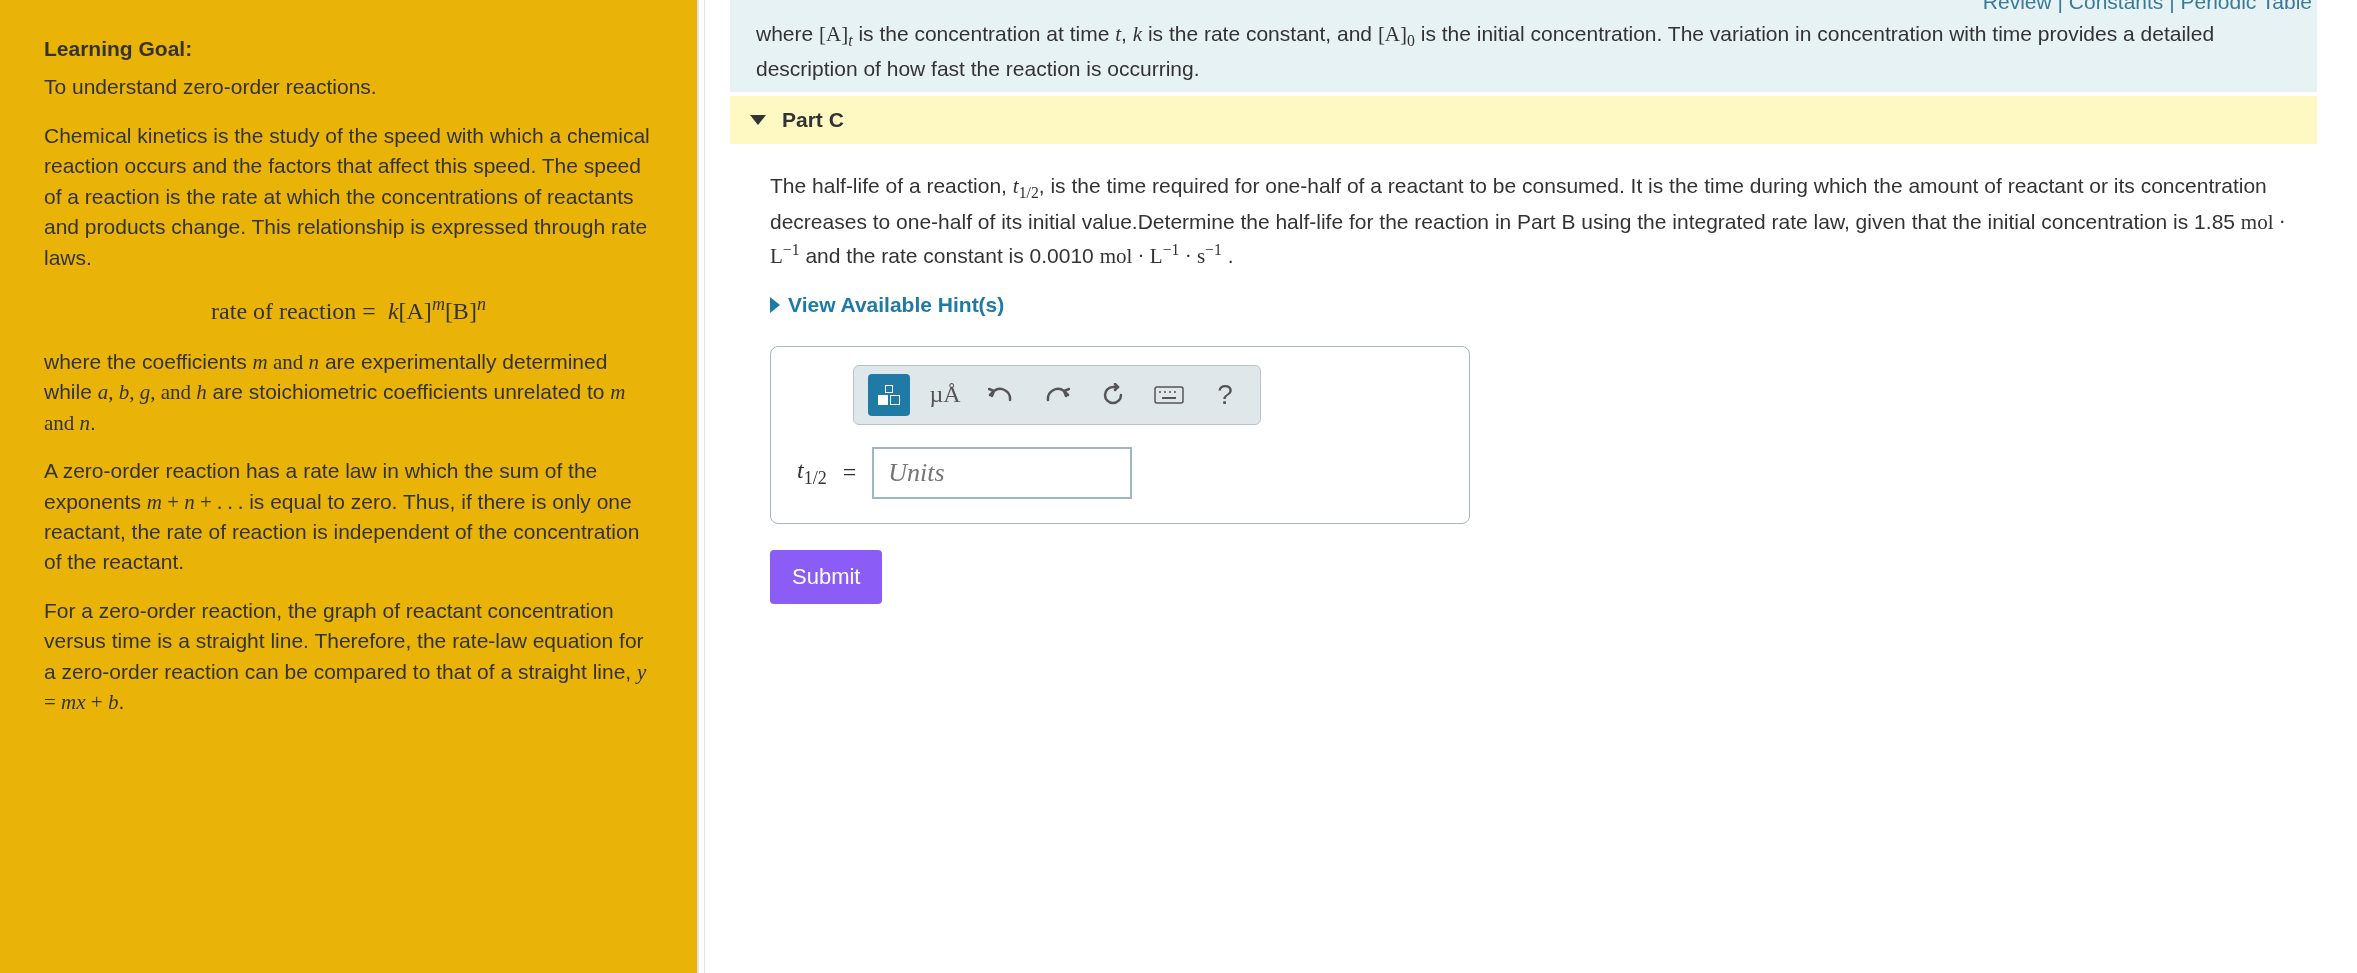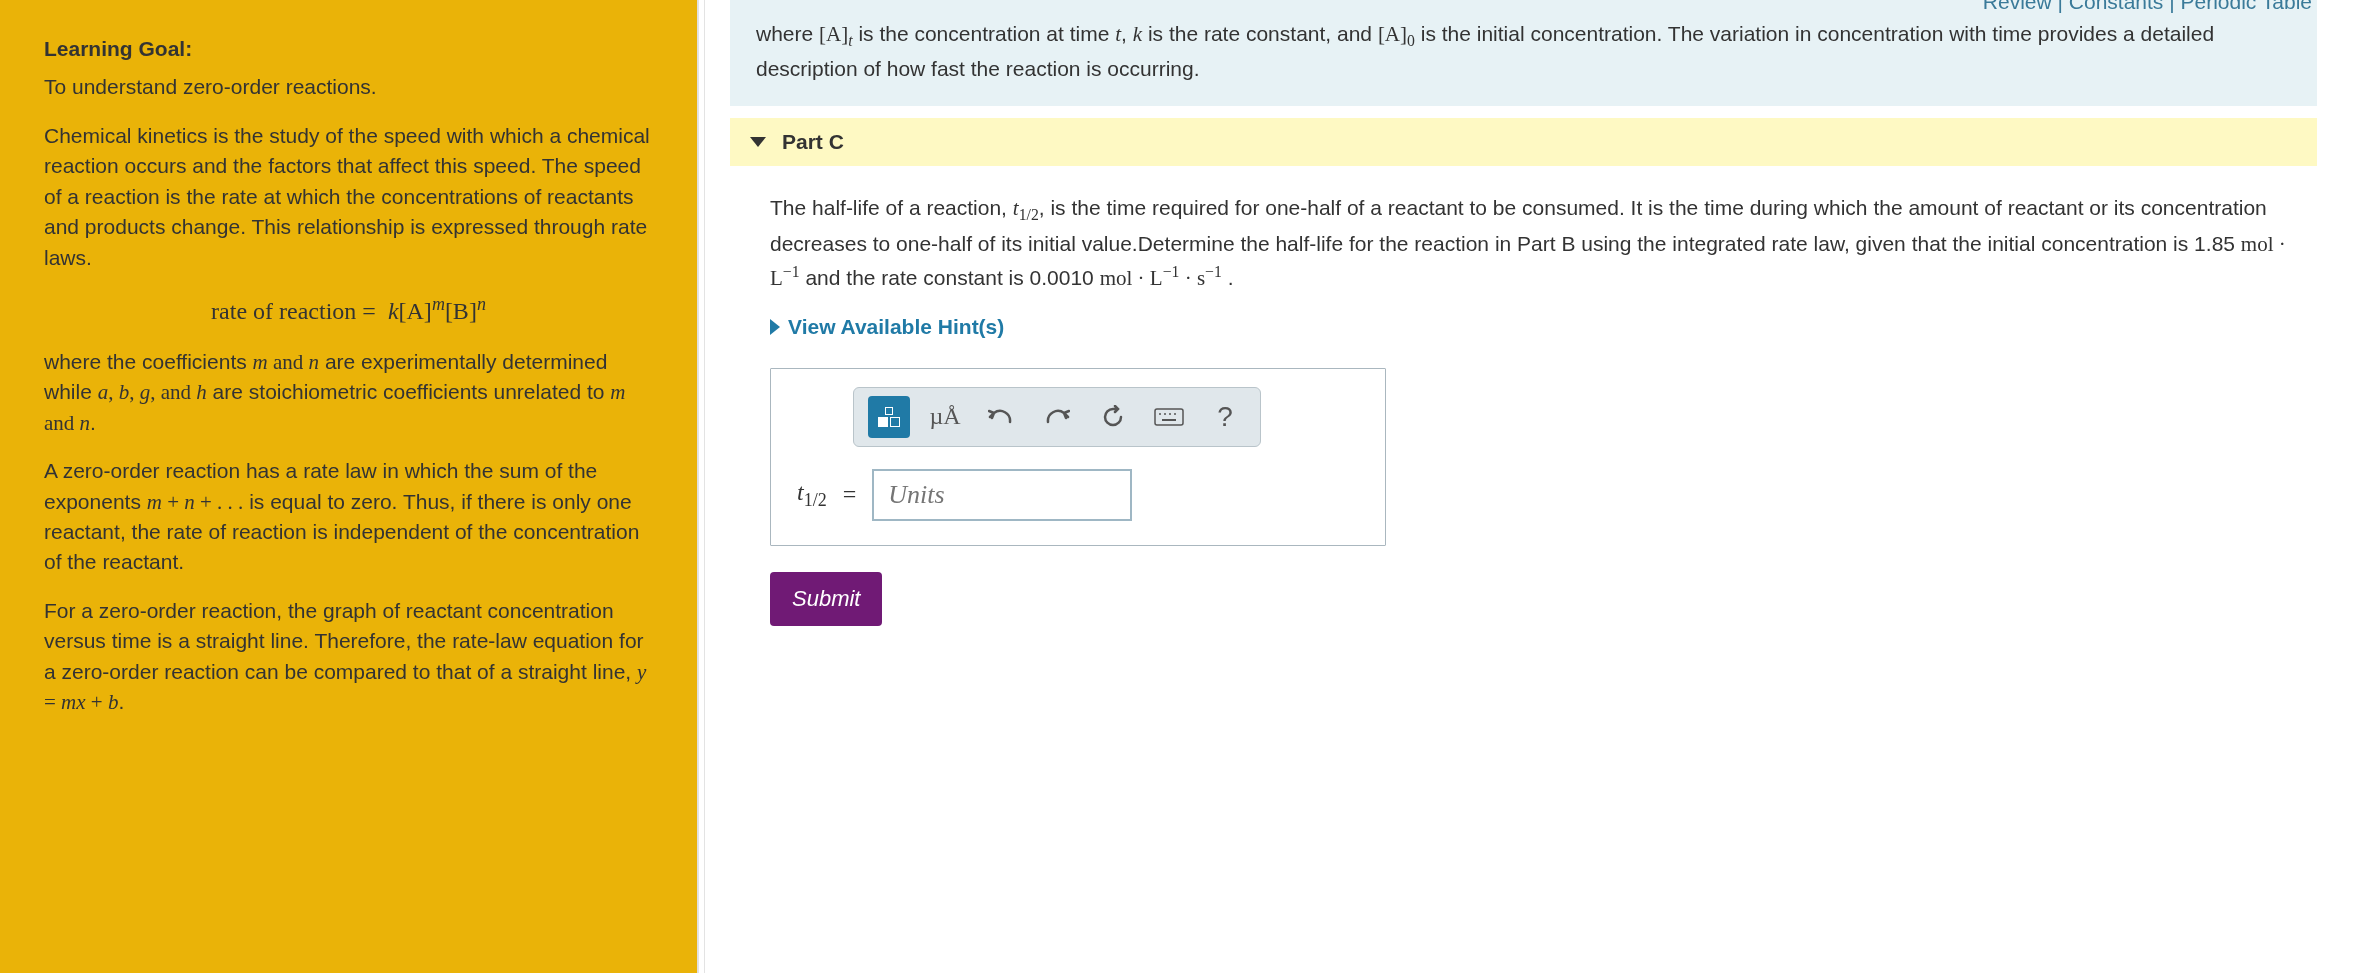--- a/index.html
+++ b/index.html
@@ -54,22 +54,22 @@
   }
   .top-links {
     position: absolute;
     top: -10px;
     right: 45px;
     color: #3a7a99;
     font-size: 21px;
   }
   .intro-box {
     background: #e7f2f5;
-    padding: 18px 26px 22px 26px;
-    margin-bottom: 12px;
+    padding: 18px 26px 8px 26px;
+    margin-bottom: 4px;
     line-height: 1.5;
   }
   .part-header {
     background: #fef9c3;
     padding: 12px 20px;
     font-weight: 700;
     display: flex;
     align-items: center;
     gap: 16px;
     margin-bottom: 26px;
@@ -95,22 +95,22 @@
     margin-bottom: 24px;
   }
   .hints-toggle .tri-r {
     width: 0; height: 0;
     border-top: 8px solid transparent;
     border-bottom: 8px solid transparent;
     border-left: 10px solid #207aa6;
   }
   .answer-zone {
     border: 1px solid #aab7bf;
-    border-radius: 1px;
-    width: 616px;
+    border-radius: 8px;
+    width: 700px;
     padding: 18px 26px 24px 26px;
     margin-bottom: 26px;
   }
   .toolbar {
     display: flex;
     align-items: center;
     gap: 14px;
     background: #e0e7eb;
     border: 1px solid #b9c4ca;
     border-radius: 6px;
@@ -147,27 +147,26 @@
     padding: 6px 14px;
     font-size: 26px;
     font-style: italic;
     color: #888;
     font-family: "Georgia", serif;
     background: #fff;
   }
   .answer-row .value-field { width: 260px; }
   .answer-row .units-field { width: 260px; border-color: #9fb7c4; }
   .submit-btn {
-    background: #701a75;
+    background: #8b5cf6;
     color: #fff;
     padding: 10px 22px;
     border-radius: 4px;
     font-size: 22px;
     display: inline-block;
-    font-style: italic;
   }
   .mathspan { font-family: "Georgia","Times New Roman",serif; }
   sup, sub { font-size: 0.75em; }
 </style>
 </head>
 <body>
 
 <div class="layout">
 
   <div class="left-panel">

